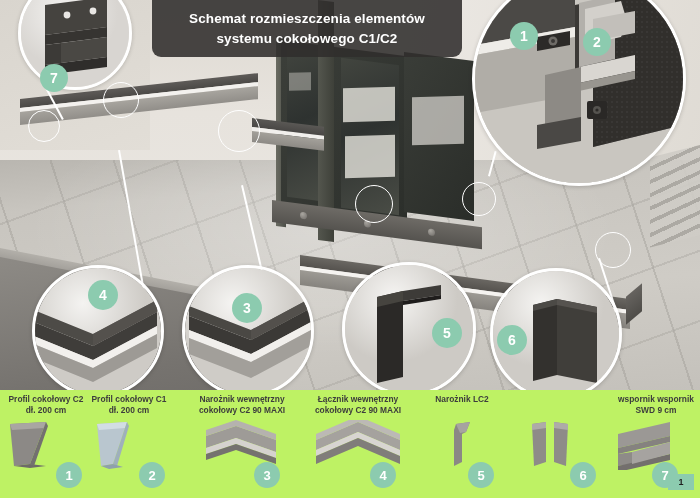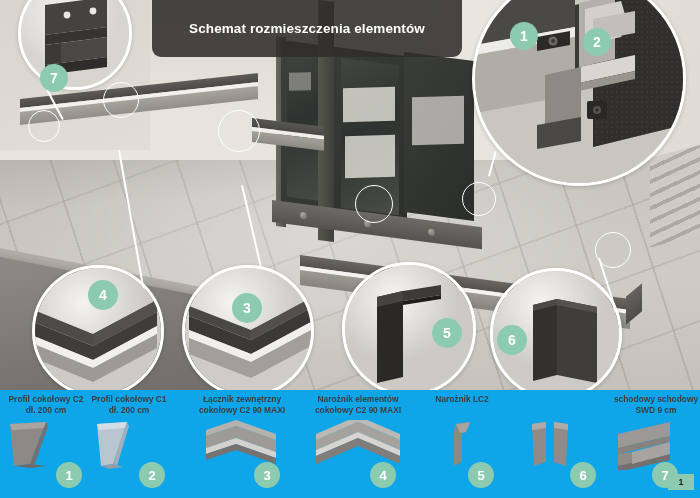--- a/index.html
+++ b/index.html
@@ -119,21 +119,21 @@
   .locator{position:absolute;border-radius:50%;border:1.6px solid #fff;z-index:9;
       box-sizing:border-box;}
   .leader{position:absolute;background:#ffffff;transform-origin:top left;z-index:8;height:1.6px;}
 
   
   .badge{position:absolute;border-radius:50%;background:#8ccbaf;color:#fff;
       display:flex;align-items:center;justify-content:center;
       font-size:14px;font-weight:bold;z-index:20;}
 
   
-  #footer{position:absolute;left:0;top:390px;width:700px;height:108px;background:#0ea5e9;z-index:30;}
+  #footer{position:absolute;left:0;top:390px;width:700px;height:108px;background:#bef264;z-index:30;}
   .legend-row{position:absolute;left:0;top:0;width:700px;height:108px;}
   .legend-item{position:absolute;top:0;height:108px;}
   .legend-label{position:absolute;top:4px;left:0;width:100%;text-align:center;
       font-size:8.4px;font-weight:bold;color:#3d3d3d;line-height:1.35;}
   .thumb{position:absolute;left:0;width:100%;height:50px;top:30px;}
   .legend-badge{position:absolute;border-radius:50%;background:#8ccbaf;color:#fff;
       width:26px;height:26px;display:flex;align-items:center;justify-content:center;
       font-size:13px;font-weight:bold;}
   #page-num{position:absolute;right:6px;bottom:8px;width:26px;height:16px;
       background:#8ccbaf;color:#1f1f1f;font-size:9px;font-weight:bold;
@@ -204,20 +204,21 @@
     <div class="locator" style="left:103px;top:82px;width:36px;height:36px;"></div>
     <div class="locator" style="left:218px;top:110px;width:42px;height:42px;"></div>
     <div class="locator" style="left:355px;top:185px;width:38px;height:38px;"></div>
     <div class="locator" style="left:462px;top:182px;width:34px;height:34px;"></div>
     <div class="locator" style="left:595px;top:232px;width:36px;height:36px;"></div>
   </div>
 
   <div id="title-banner">
     <span>
       <span>Schemat rozmieszczenia elementów</span><br>
+      <span>systemu cokołowego C1/C2</span>
     </span>
   </div>
 
   <div class="detail" style="left:472px;top:-28px;width:208px;height:208px;">
     <div class="inner">
       <svg viewBox="0 0 208 208" width="208" height="208">
         <rect x="0" y="0" width="208" height="208" fill="#cbc8c2"></rect>
         <path d="M0,120 L208,66 L208,208 L0,208 Z" fill="#c9c6c0"></path>
         <path d="M118,30 L208,8 L208,150 L118,172 Z" fill="#33312f"></path>
         <path d="M118,30 L208,8 L208,150 L118,172 Z" fill="url(#rough)" opacity="0.5"></path>
@@ -399,39 +400,39 @@
             <path d="M18,46 L30,44 L40,47 L26,49 Z" fill="#8fa0ac"></path>
           </svg>
         </div>
         <div class="legend-badge" style="left:56px;top:72px;">
             <span>2</span>
           </div>
       </div>
 
       <div class="legend-item" style="left:184px;width:116px;">
         <div class="legend-label">
-          <span>Łącznik zewnętrzny</span><br>
+          <span>Narożnik wewnętrzny</span><br>
           <span>cokołowy C2 90 MAXI</span>
         </div>
         <div class="thumb">
           <svg viewBox="0 0 116 50" width="116" height="50">
             <path d="M22,16 L52,6 L92,20 L92,32 L52,18 L22,28 Z" fill="#9e9b97"></path>
             <path d="M22,28 L52,18 L92,32 L92,38 L52,24 L22,34 Z" fill="#d5d2ce"></path>
             <path d="M22,34 L52,24 L92,38 L92,44 L52,30 L22,40 Z" fill="#75726f"></path>
             <path d="M22,10 L52,0 L92,14 L92,20 L52,6 L22,16 Z" fill="#b5b2ae"></path>
           </svg>
         </div>
         <div class="legend-badge" style="left:70px;top:72px;">
             <span>3</span>
           </div>
       </div>
 
       <div class="legend-item" style="left:300px;width:116px;">
         <div class="legend-label">
-          <span>Narożnik elementów</span><br>
+          <span>Łącznik wewnętrzny</span><br>
           <span>cokołowy C2 90 MAXI</span>
         </div>
         <div class="thumb">
           <svg viewBox="0 0 116 50" width="116" height="50">
             <path d="M16,20 L58,2 L100,20 L100,30 L58,12 L16,30 Z" fill="#a5a29e"></path>
             <path d="M16,30 L58,12 L100,30 L100,36 L58,18 L16,36 Z" fill="#d8d5d1"></path>
             <path d="M16,36 L58,18 L100,36 L100,44 L58,26 L16,44 Z" fill="#807d7a"></path>
             <path d="M16,14 L58,-4 L100,14 L100,20 L58,2 L16,20 Z" fill="#bcb9b5"></path>
           </svg>
         </div>
@@ -465,21 +466,21 @@
             <path d="M46,2 L60,4 L60,10 L46,8 Z" fill="#aeaba8"></path>
           </svg>
         </div>
         <div class="legend-badge" style="left:62px;top:72px;">
             <span>6</span>
           </div>
       </div>
 
       <div class="legend-item" style="left:612px;width:88px;">
         <div class="legend-label">
-          <span>schodowy schodowy</span><br>
+          <span>wspornik wspornik</span><br>
           <span>SWD 9 cm</span>
         </div>
         <div class="thumb">
           <svg viewBox="0 0 88 50" width="88" height="50">
             <path d="M6,14 L58,2 L58,16 L6,28 Z" fill="#9b9895"></path>
             <path d="M6,28 L58,16 L58,22 L6,34 Z" fill="#85827f"></path>
             <path d="M6,34 L20,32 L20,44 L6,46 Z" fill="#8e8b88"></path>
             <path d="M6,46 L58,34 L58,40 L6,52 Z" fill="#736f6d"></path>
             <path d="M20,32 L58,22 L58,34 L20,44 Z" fill="#a6a3a0"></path>
           </svg>

